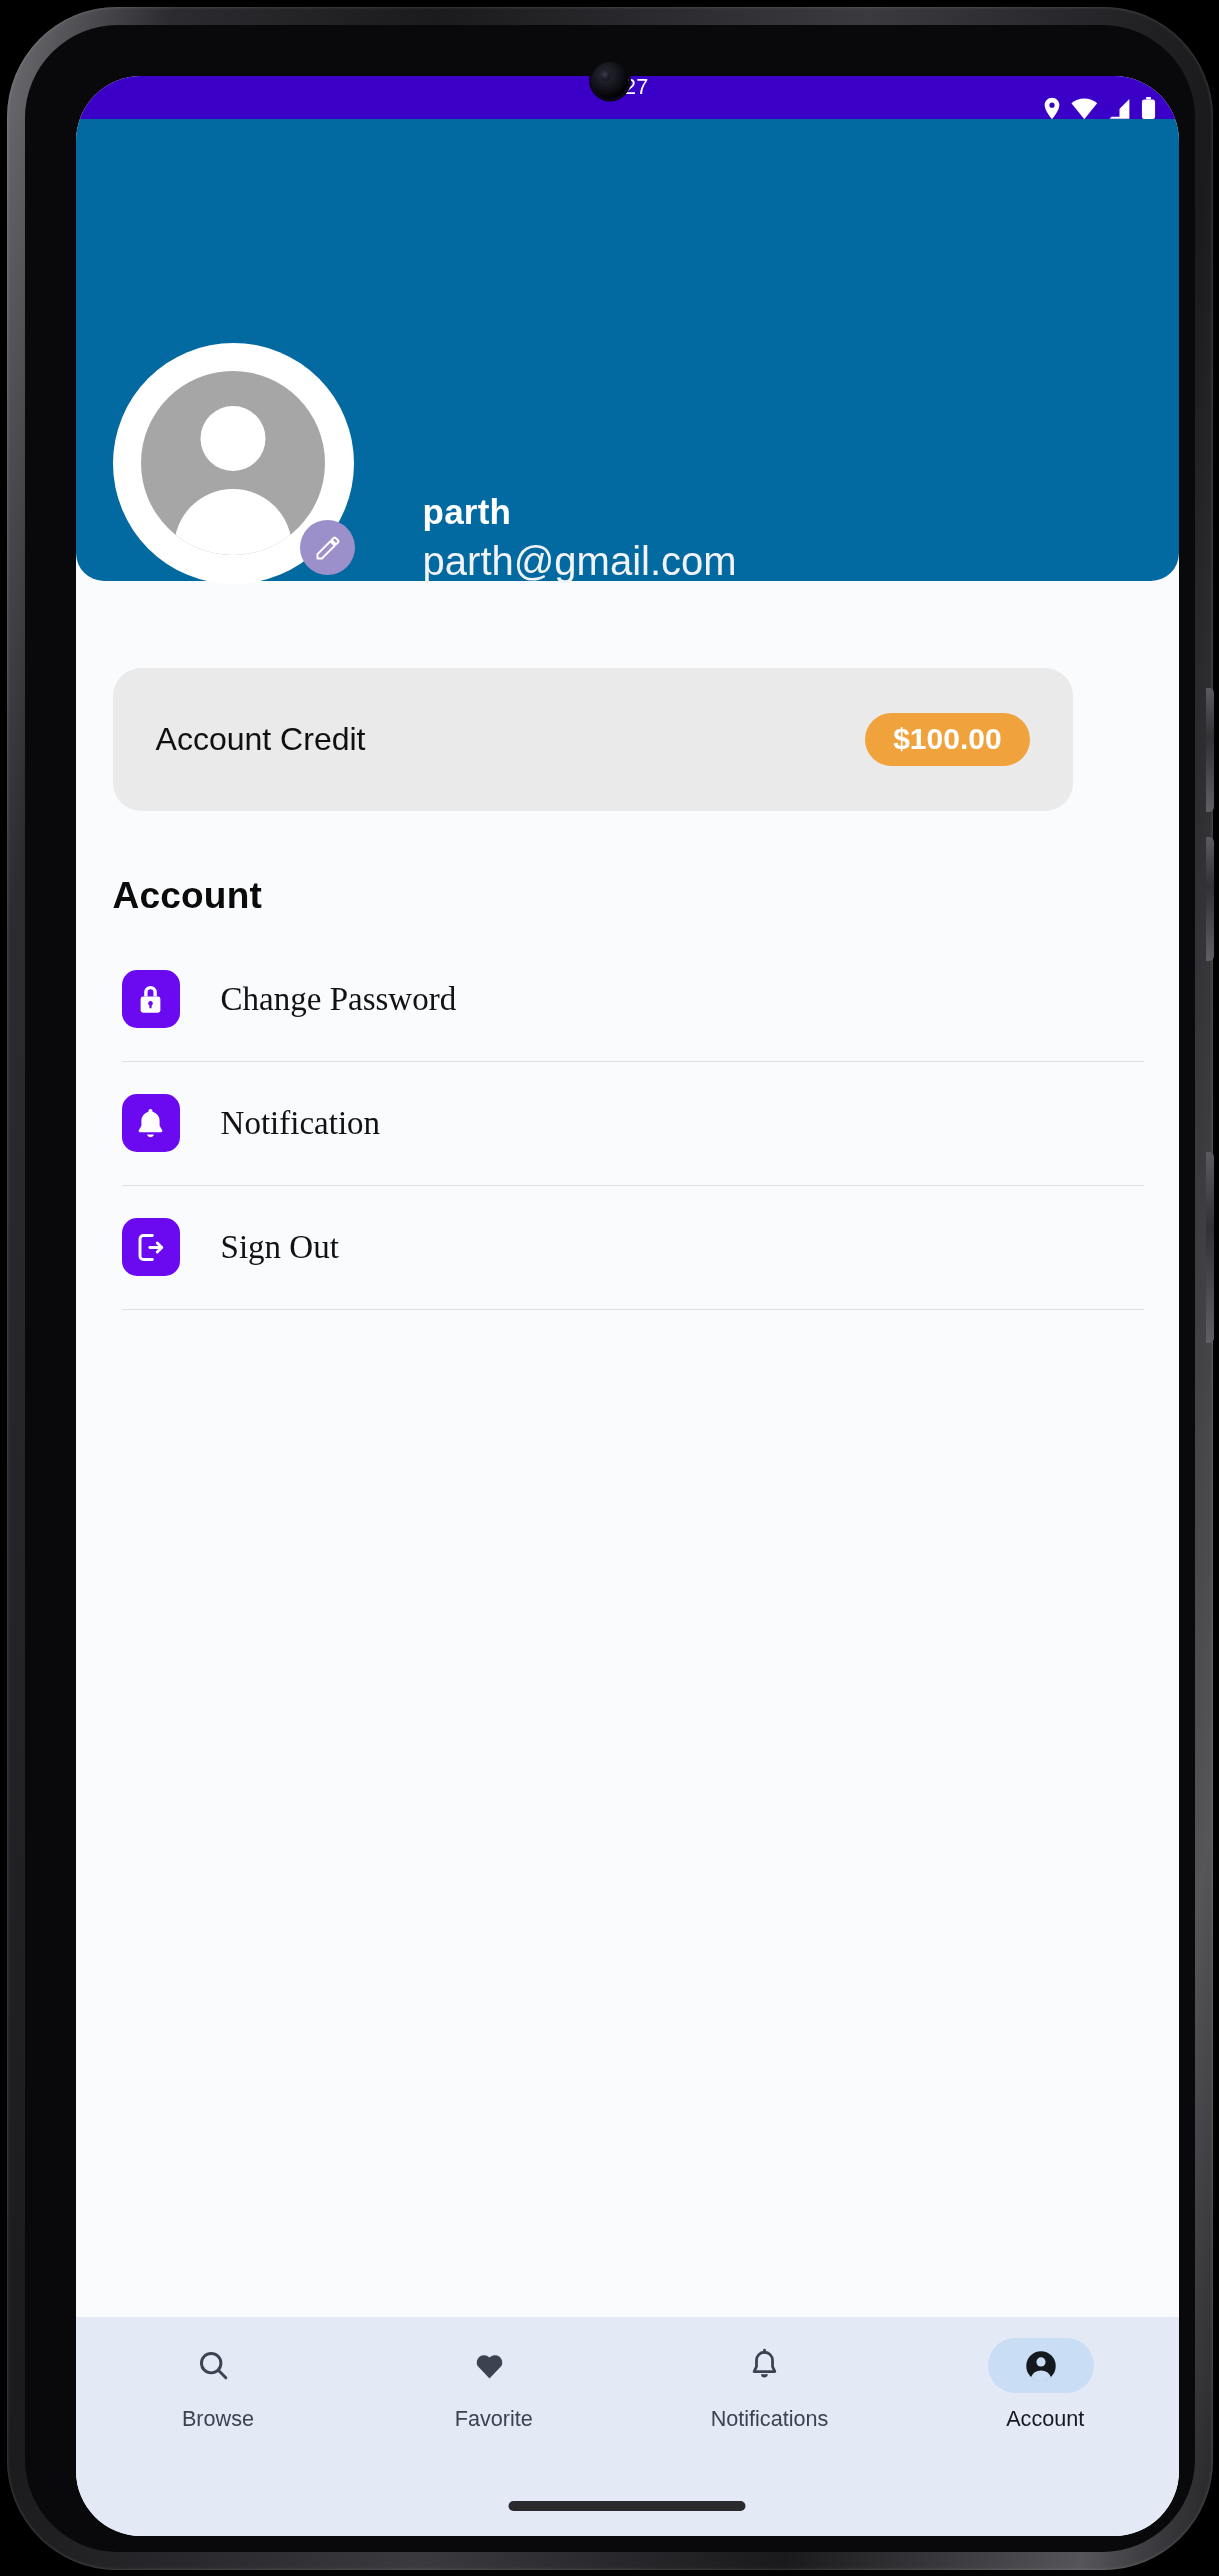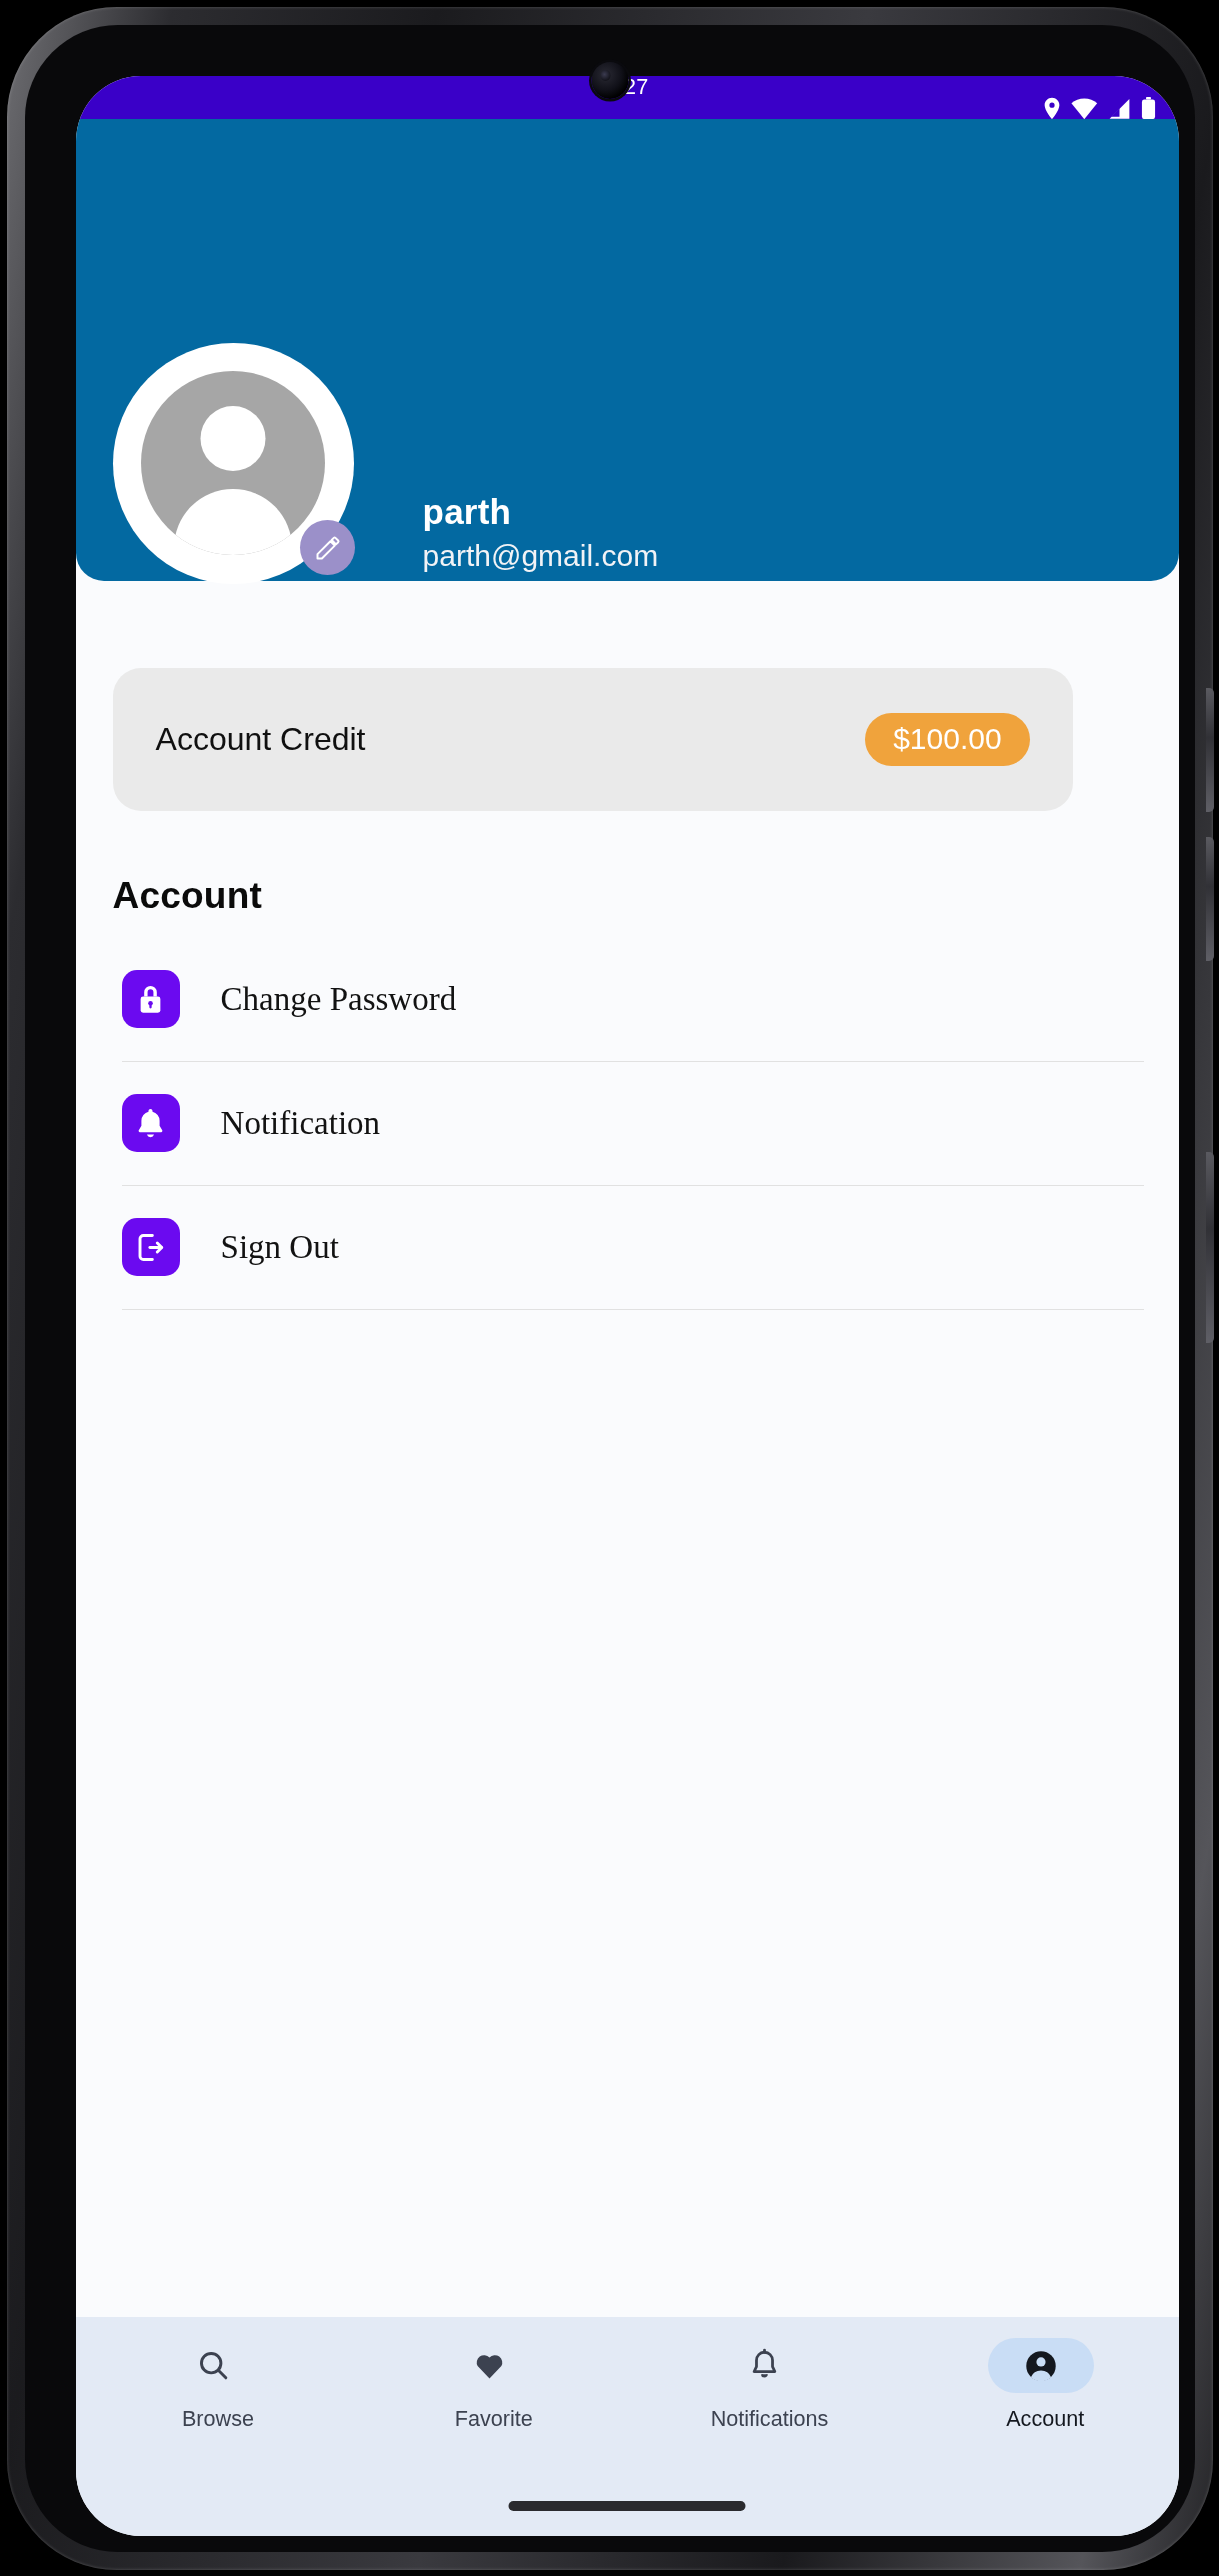--- a/index.html
+++ b/index.html
@@ -144,21 +144,21 @@
   .profile-text {
     position: absolute;
     left: 347px; top: 375px;
   }
   .profile-name {
     font-size: 35px; font-weight: 700; color: #FFFFFF;
     letter-spacing: 0.2px; line-height: 1.05;
   }
   .profile-email {
     margin-top: 10px;
-    font-size: 30px; font-weight: 400; color: #F2F3F6;
+    font-size: 40px; font-weight: 400; color: #F2F3F6;
     line-height: 1.05;
   }
 
   
   .body-area {
     position: absolute;
     left: 0; top: 548px;
     width: 1103px; height: 1693px;
     background: #FAFBFD;
   }
@@ -178,20 +178,21 @@
   }
   .credit-badge {
     margin-left: auto;
     background: #F0A33C;
     color: #FFFFFF;
     font-size: 30px;
     padding: 11.6px 28px;
     border-radius: 33px;
     line-height: 1;
     white-space: nowrap;
+    font-weight: bold;
   }
 
   .section-title {
     position: absolute;
     left: 37px; top: 251px;
     font-size: 37px; font-weight: 700; color: #0B0B0B;
     letter-spacing: 0.2px;
   }
 
   .menu-list {

